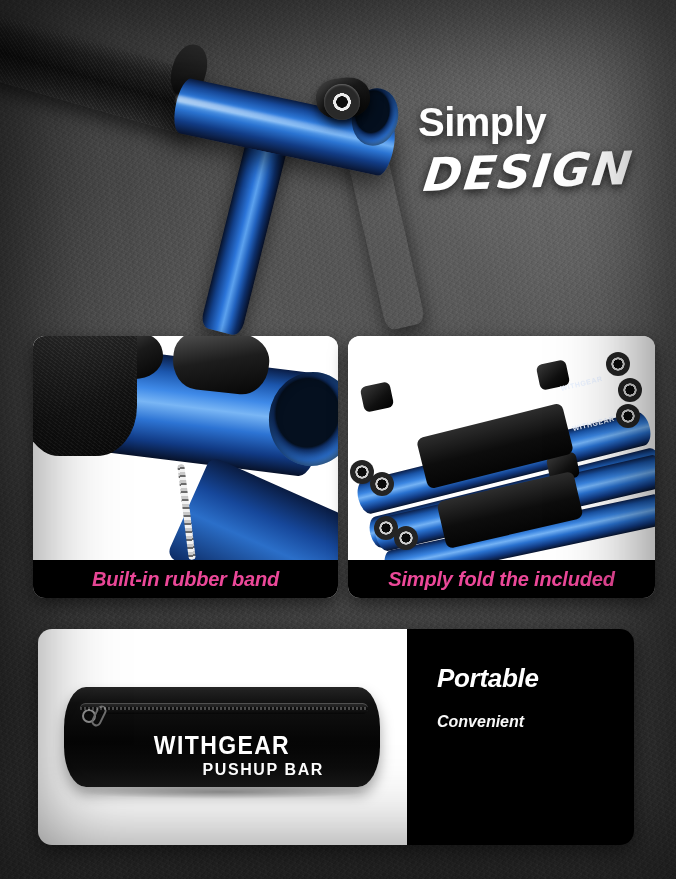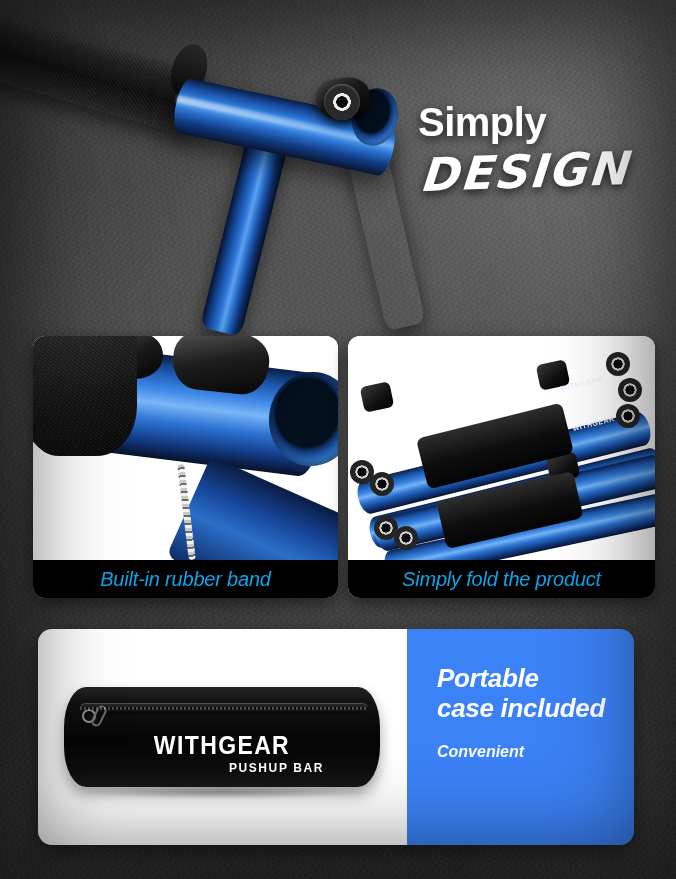--- a/index.html
+++ b/index.html
@@ -167,23 +167,23 @@
     overflow:hidden;
     background:#fff;
     box-shadow:0 6px 18px rgba(0,0,0,.55);
   }
   .panel-left  { left:33px;  top:336px; width:305px; height:262px; }
   .panel-right { left:348px; top:336px; width:307px; height:262px; }
 
   .panel-photo { position:absolute; left:0; right:0; top:0; height:224px; background:#fff; overflow:hidden; }
   .panel-cap {
     position:absolute; left:0; right:0; bottom:0; height:38px;
-    background:#000; color:#0ea5e9;
+    background:#000; color:#ec4899;
     display:flex; align-items:center; justify-content:center;
-    font-weight:400; font-style:italic; font-size:20px; letter-spacing:-.2px;
+    font-weight:700; font-style:italic; font-size:20px; letter-spacing:-.2px;
   }
 
   
   .lp-foam {
     position:absolute; left:-14px; top:-6px; width:118px; height:126px;
     border-radius:14px 0 40px 40px/14px 0 50px 60px;
     background:linear-gradient(160deg,#343434,#141414 60%,#0a0a0a);
   }
   .lp-foam::after{content:"";position:absolute;inset:0;border-radius:inherit;opacity:.5;
     background-image:repeating-linear-gradient(38deg, rgba(255,255,255,.08) 0 1px, rgba(0,0,0,.25) 1px 3px);}
@@ -258,21 +258,21 @@
   }
 
   
   .panel-bottom {
     position:absolute; left:38px; top:629px; width:596px; height:216px;
     border-radius:14px; overflow:hidden;
     box-shadow:0 8px 22px rgba(0,0,0,.55);
     display:flex;
   }
   .pb-left { width:369px; background:#fff; position:relative; }
-  .pb-right { flex:1; background:#3b82f6; position:relative; padding:34px 0 0 30px; }
+  .pb-right { flex:1; background:#000000; position:relative; padding:34px 0 0 30px; }
 
   
   .case {
     position:absolute; left:26px; top:58px; width:316px; height:100px;
     border-radius:22px/40px;
     background:linear-gradient(180deg,#242424 0%,#111 16%,#050505 55%,#0c0c0c 80%,#171717 100%);
     box-shadow:0 8px 14px rgba(0,0,0,.35);
   }
   .case-zip {
     position:absolute; left:16px; top:16px; width:288px; height:11px;
@@ -293,21 +293,21 @@
     border-radius:5px; border:2px solid #6f6f6f;
     transform:rotate(26deg);
   }
   .case-brand {
     position:absolute; left:0; right:0; top:44px; text-align:center;
     color:#fff; font-weight:700; font-size:25px;
     letter-spacing:1.5px; transform:scaleX(.92);
   }
   .case-sub {
     position:absolute; right:56px; top:74px;
-    color:#fff; font-weight:700; font-size:12px; letter-spacing:1.6px;
+    color:#fff; font-weight:700; font-size:16px; letter-spacing:1.6px;
   }
   .case-shadow {
     position:absolute; left:40px; top:156px; width:290px; height:14px;
     border-radius:50%;
     background:radial-gradient(ellipse, rgba(0,0,0,.28), rgba(0,0,0,0) 70%);
   }
 
   .pb-title {
     color:#fff; font-weight:700; font-style:italic;
     font-size:26px; line-height:30px; letter-spacing:-.3px;
@@ -378,36 +378,35 @@
         <div class="rp-knob" style="left:270px; top:42px;"></div>
         <div class="rp-knob" style="left:268px; top:68px;"></div>
 
         <div class="rp-pad rp-p1"></div>
         <div class="rp-pad rp-p2"></div>
 
         <div class="rp-logo" style="left:212px; top:44px;">WITHGEAR</div>
         <div class="rp-logo" style="left:224px; top:84px;">WITHGEAR</div>
       </div>
     </div>
-    <div class="panel-cap">Simply fold the product</div>
+    <div class="panel-cap">Simply fold the included</div>
   </div>
 
   <div class="panel-bottom">
     <div class="pb-left">
       <div class="case-shadow"></div>
       <div class="case">
         <div class="case-zip">
           <div class="case-pull"></div>
           <div class="case-pull2"></div>
         </div>
         <div class="case-brand">WITHGEAR</div>
         <div class="case-sub">PUSHUP BAR</div>
       </div>
     </div>
     <div class="pb-right">
       <div class="pb-title">Portable</div>
-      <div class="pb-title">case included</div>
       <div class="pb-sub">Convenient</div>
     </div>
   </div>
 
   <div class="bg-vignette"></div>
 </div>
 
 </body></html>

